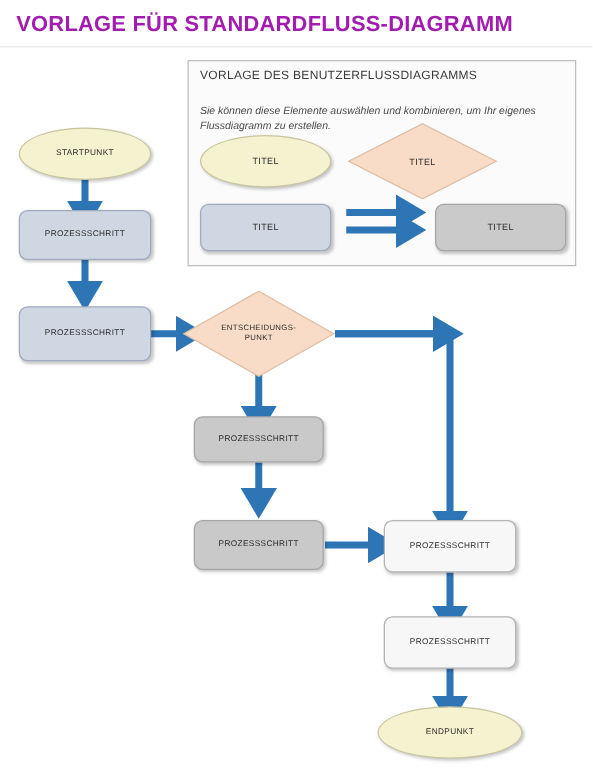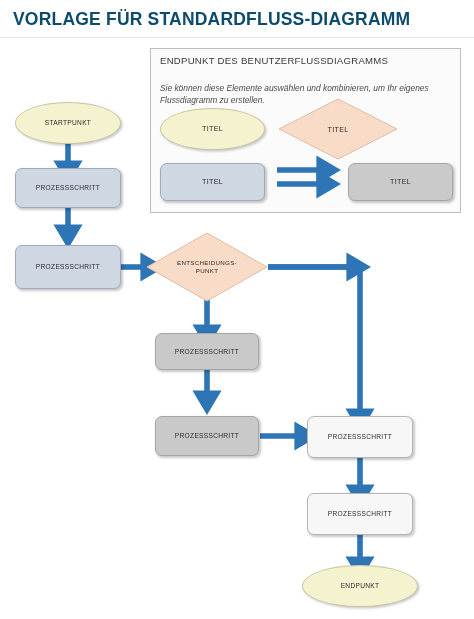--- a/index.html
+++ b/index.html
@@ -17,21 +17,21 @@
   }
 
   
   #page-title {
     position: absolute;
     left: 13px;
     top: 9px;
     font-size: 17.5px;
     font-weight: bold;
     letter-spacing: 0.2px;
-    color: #0c4a6e;
+    color: #a21caf;
     white-space: nowrap;
   }
   #title-rule {
     position: absolute;
     left: 0px;
     top: 37px;
     width: 474px;
     height: 1px;
     background: #e8e8e8;
   }
@@ -125,21 +125,21 @@
     line-height: 1.25;
   }
 </style>
 </head>
 <body>
 
 <div id="page-title">VORLAGE FÜR STANDARDFLUSS-DIAGRAMM</div>
 <div id="title-rule"></div>
 
 <div id="legend-panel"></div>
-<div id="legend-title">ENDPUNKT DES BENUTZERFLUSSDIAGRAMMS</div>
+<div id="legend-title">VORLAGE DES BENUTZERFLUSSDIAGRAMMS</div>
 <div id="legend-desc">Sie können diese Elemente auswählen und kombinieren, um Ihr eigenes Flussdiagramm zu erstellen.</div>
 
 <div class="node ellipse ell-yellow" style="left:160px; top:108px; width:105px; height:42px; font-size:7.2px;">
   <span>TITEL</span>
 </div>
 
 <div class="diamond-wrap" style="left:278px; top:98px; width:120px; height:62px; font-size:7.2px;">
   <svg class="diamond-shape" viewBox="0 0 120 62" preserveAspectRatio="none">
     <polygon points="60,1 119,31 60,61 1,31" fill="#f8dcc8" stroke="#ddbda4" stroke-width="1"></polygon>
   </svg>

